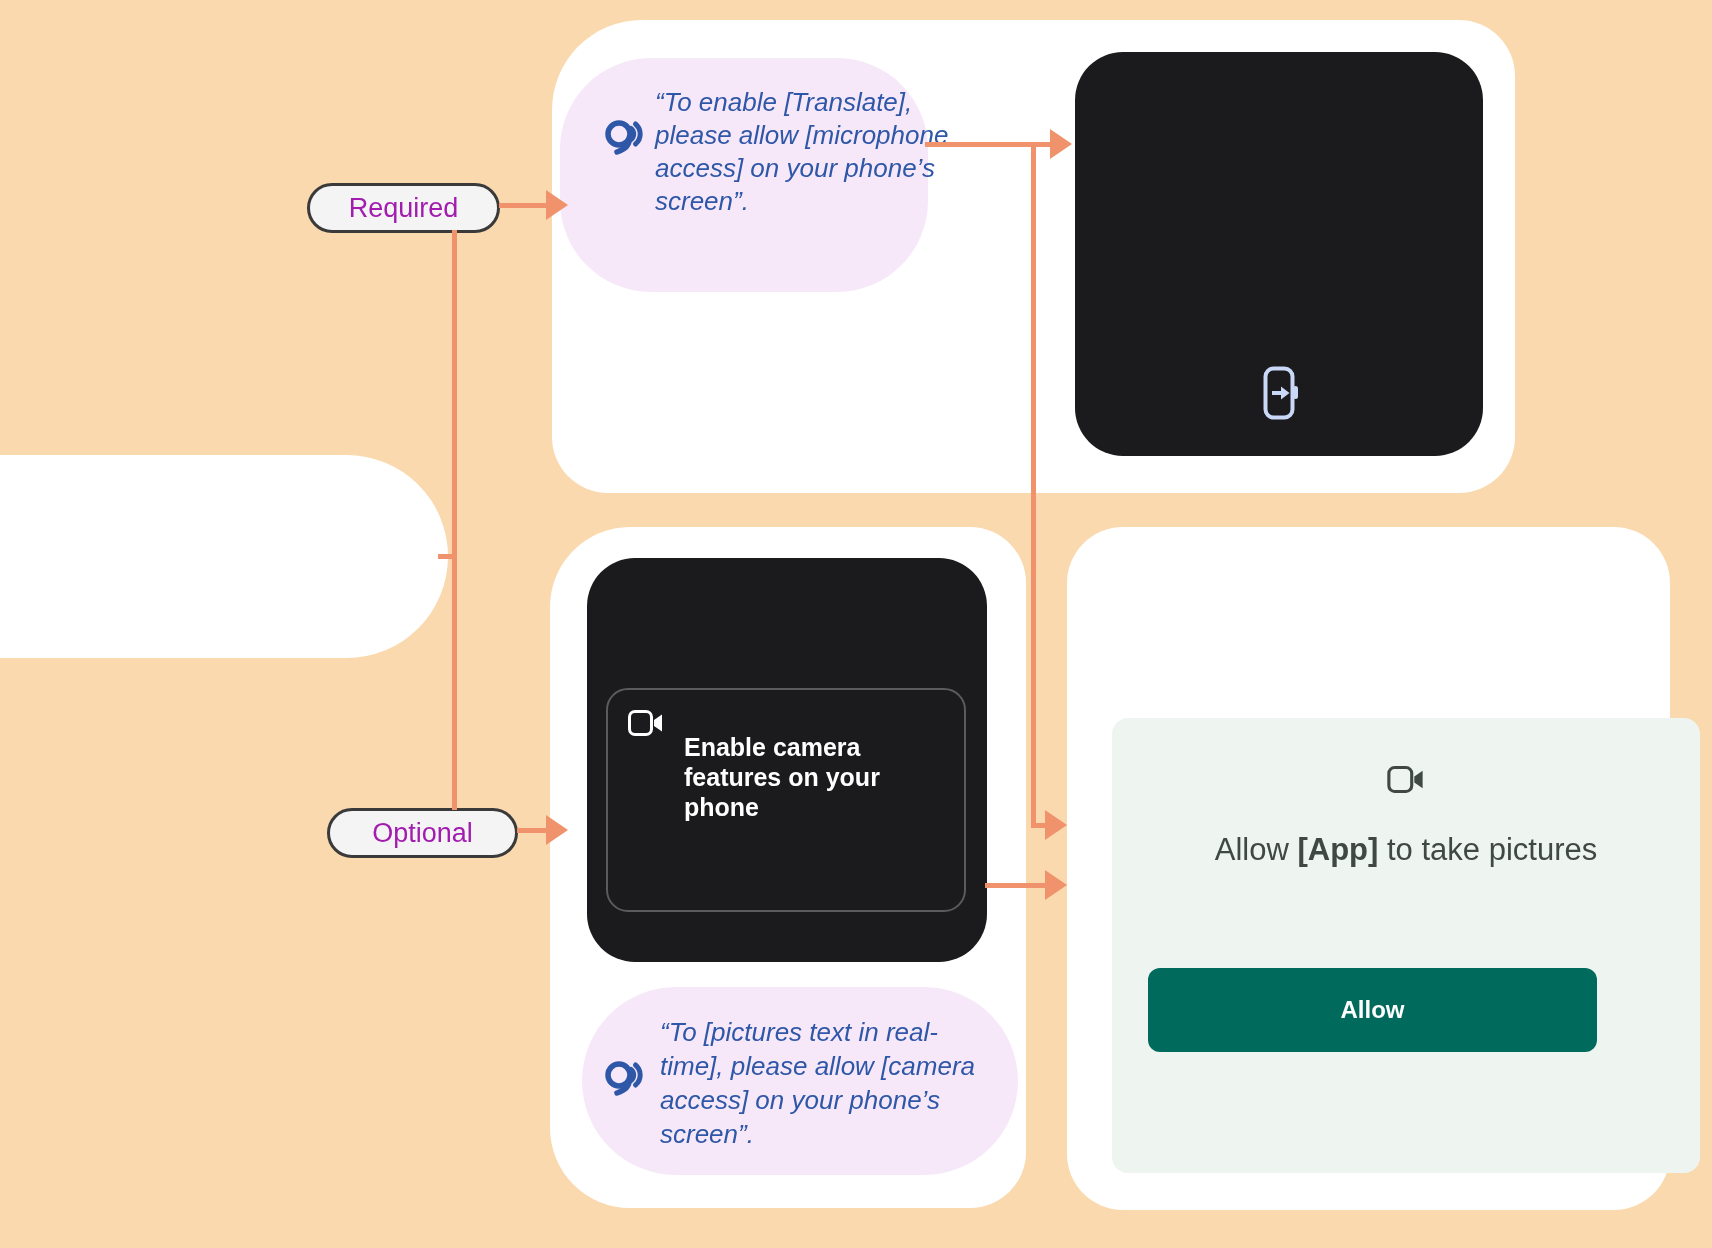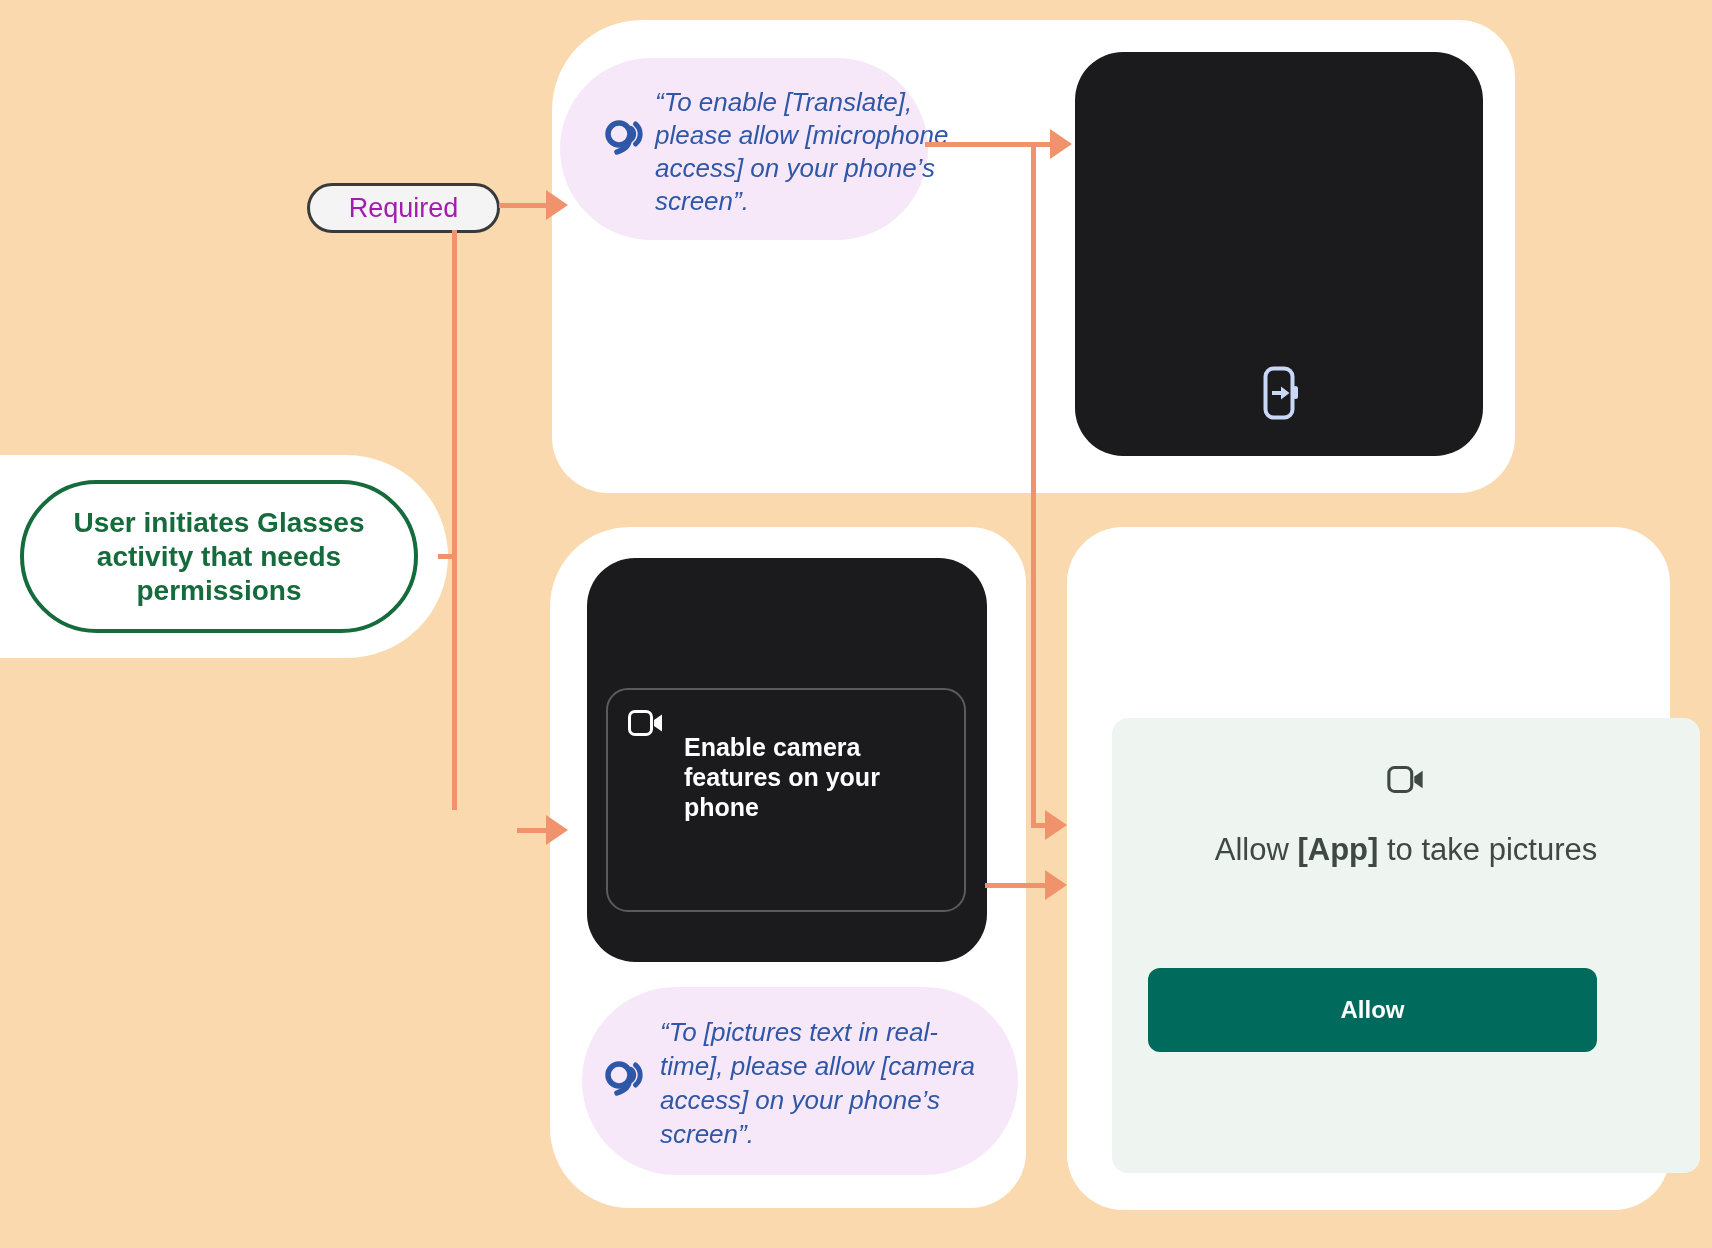--- a/index.html
+++ b/index.html
@@ -22,21 +22,21 @@
     font-size:27px;color:#a21caf;}
   .badge-required{left:307px;top:183px;width:193px;height:50px;}
   .badge-optional{left:327px;top:808px;width:191px;height:50px;}
 
   .pill-continue{position:absolute;left:1092px;top:558px;width:551px;height:125px;box-sizing:border-box;
     border:4px solid var(--green);border-radius:63px;background:var(--card);
     display:flex;align-items:center;justify-content:center;text-align:center;
     color:var(--green);font-weight:bold;font-size:28px;line-height:36px;white-space:pre-line;}
 
   .bubble{position:absolute;background:var(--purple);}
-  .bubble-mic{left:560px;top:58px;width:368px;height:182px;border-radius:91px;}
+  .bubble-mic{left:560px;top:58px;width:368px;height:234px;border-radius:91px;}
   .bubble-cam{left:582px;top:987px;width:436px;height:188px;border-radius:94px;}
   .bubble-text{position:absolute;color:var(--blue);font-style:italic;font-size:26px;line-height:33px;white-space:pre-line;}
   .bubble-mic .bubble-text{left:95px;top:28px;width:310px;}
   .bubble-cam .bubble-text{left:78px;top:28px;width:360px;line-height:34px;}
   .hearing-icon{position:absolute;color:var(--blue);}
   .bubble-mic .hearing-icon{left:40px;top:60px;}
   .bubble-cam .hearing-icon{left:18px;top:72px;}
 
   .screen{position:absolute;background:var(--screen);border-radius:48px;}
   .screen-top{left:1075px;top:52px;width:408px;height:404px;}
@@ -63,23 +63,20 @@
   .line{position:absolute;background:var(--arrow);}
   .arrow-head{position:absolute;width:0;height:0;border-top:15px solid transparent;
     border-bottom:15px solid transparent;border-left:22px solid var(--arrow);}
 </style>
 </head>
 <body>
 
 <div id="canvas">
 
   <div class="card blob-left"></div>
-  <div class="pill-start">User initiates Glasses
-activity that needs
-permissions</div>
 
   <div class="card card-top">
     <div class="bubble bubble-mic" style="left:8px;top:38px;">
       <span class="hearing-icon">
         <svg width="48" height="42" viewBox="0 0 48 42" fill="none">
           <circle cx="19" cy="16" r="11" stroke="currentColor" stroke-width="5.5"></circle>
           <path d="M 29.5 19 C 29.5 28 25 31 17 34" stroke="currentColor" stroke-width="5.5" stroke-linecap="round"></path>
           <path d="M 35.5 6 a 13 13 0 0 1 0 20" stroke="currentColor" stroke-width="5" stroke-linecap="round"></path>
           <path d="M 31 10.5 a 7 7 0 0 1 0 11" stroke="currentColor" stroke-width="5" stroke-linecap="round"></path>
         </svg>
@@ -144,20 +141,21 @@
       </span>
       <div class="question">
         <span>Allow </span><b>[App]</b><span> to take pictures</span><br>
       </div>
       <button class="btn btn-allow">Allow</button>
     </div>
   </div>
 
 
   <div class="badge badge-required">Required</div>
+  <div class="badge badge-optional">Optional</div>
 
   <div class="line" style="left:452px;top:230px;width:5px;height:580px;"></div>
   <div class="line" style="left:438px;top:554px;width:16px;height:5px;"></div>
 
   <div class="line" style="left:499px;top:203px;width:49px;height:5px;"></div>
   <div class="arrow-head" style="left:546px;top:190px;"></div>
 
   <div class="line" style="left:517px;top:828px;width:31px;height:5px;"></div>
   <div class="arrow-head" style="left:546px;top:815px;"></div>
 

